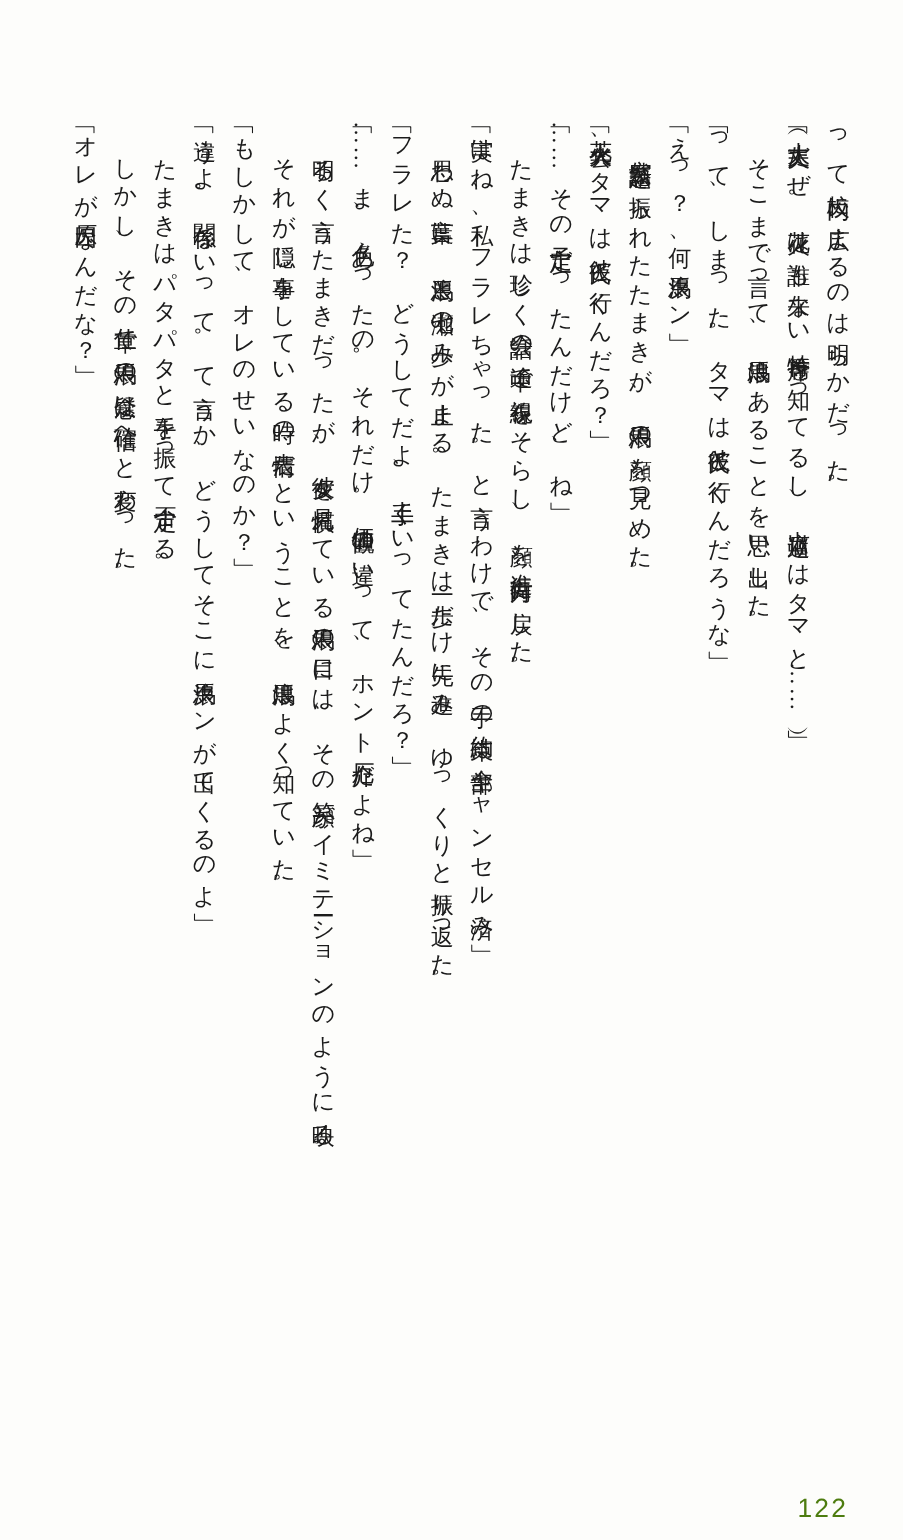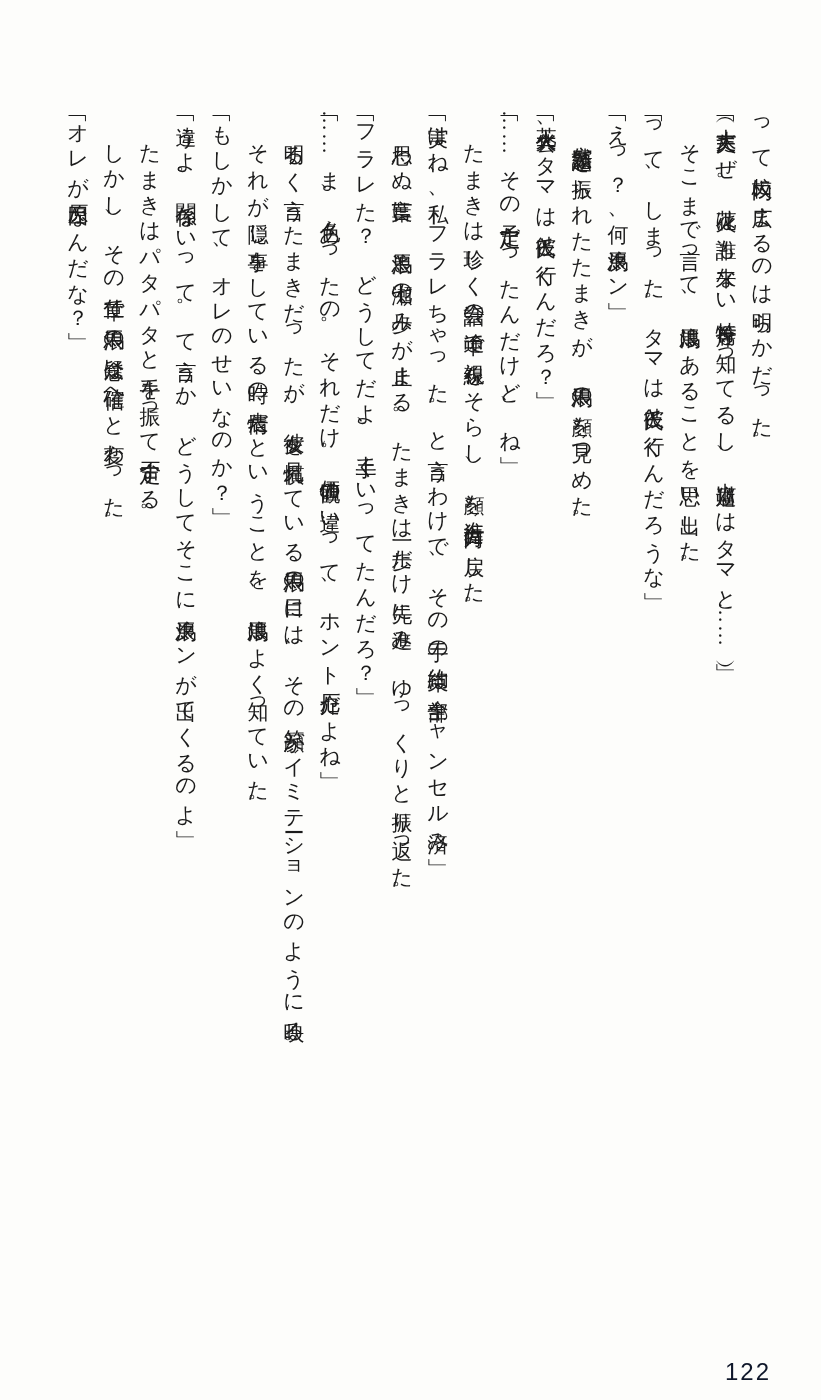--- a/index.html
+++ b/index.html
@@ -33,21 +33,21 @@
   .text-block p.indent {
     text-indent: 1em;
   }
   .page-number {
     position: absolute;
     top: 1358px;
     right: 50px;
     font-family: "Liberation Sans", "DejaVu Sans", sans-serif;
     font-size: 24px;
     letter-spacing: 2px;
-    color: #0f172a;
+    color: #4d7c0f;
   }
 </style>
 </head>
 <body>
 
 <div class="page">
 
   <div class="text-block">
     <p>って校内に広まるのは明らかだった。</p>
     <p>「（大丈夫だぜ。花火は誰も来ない特等席を知ってるし、出店巡りはタマと……）」</p>

